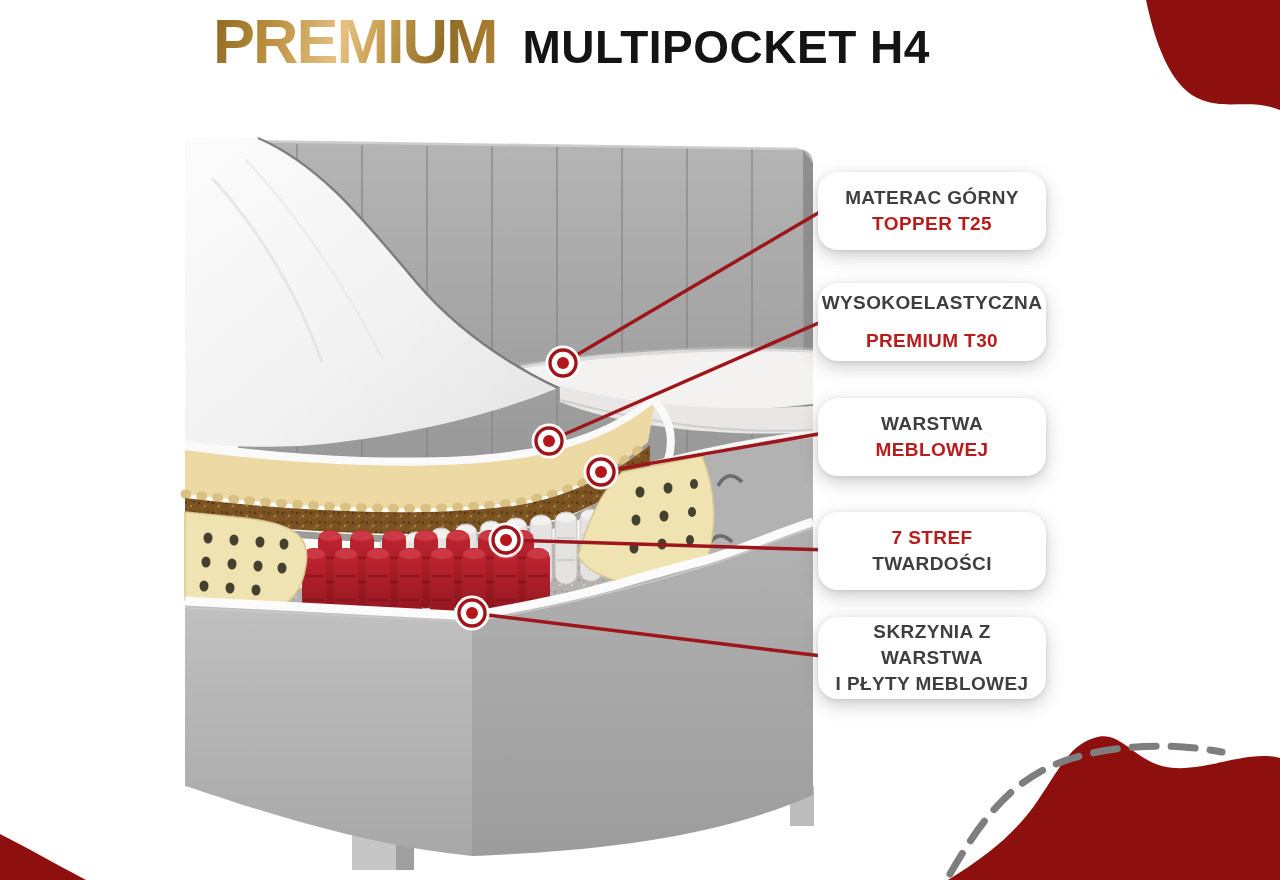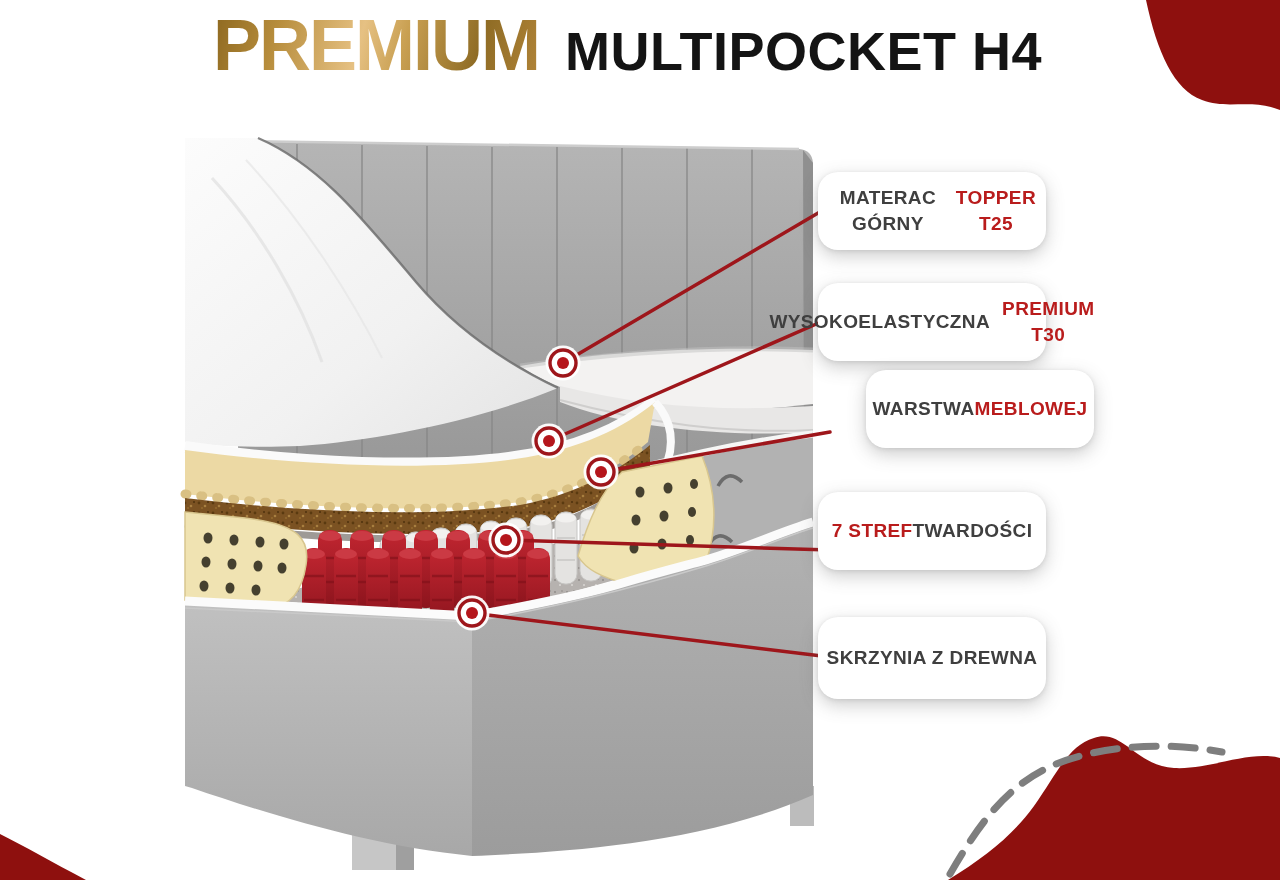--- a/index.html
+++ b/index.html
@@ -1,37 +1,37 @@
 <!DOCTYPE html>
 <html><head>
 <meta charset="utf-8">
 <style>
   html,body{margin:0;padding:0;background:#ffffff;}
   .canvas{position:relative;width:1280px;height:880px;background:#ffffff;overflow:hidden;
           font-family:"Liberation Sans","DejaVu Sans",sans-serif;}
   
   .title-row{position:absolute;left:213px;top:8px;display:flex;align-items:baseline;gap:26px;z-index:3;white-space:nowrap;}
-  .brand{font-size:72px;font-weight:800;letter-spacing:-2px;line-height:1.05;
+  .brand{font-size:63px;font-weight:800;letter-spacing:-2px;line-height:1.05;
          background:linear-gradient(105deg,#8c671f 0%,#b78d3c 20%,#e6c183 45%,#c9a052 58%,#8f6c25 80%,#b18438 100%);
          -webkit-background-clip:text;background-clip:text;color:transparent;}
-  .model{font-size:54px;font-weight:700;color:#141414;letter-spacing:0.5px;}
+  .model{font-size:46px;font-weight:700;color:#141414;letter-spacing:0.5px;}
   
   .scene{position:absolute;left:0;top:0;width:1280px;height:880px;z-index:1;}
   
   .callout{position:absolute;left:818px;width:228px;background:#ffffff;border-radius:20px;
            box-shadow:0 6px 18px rgba(90,90,90,.30),0 1px 4px rgba(120,120,120,.18);
-           display:flex;flex-direction:row;align-items:center;justify-content:center;
+           display:flex;flex-direction:column;align-items:center;justify-content:center;
            text-align:center;z-index:2;padding:12px 6px;box-sizing:border-box;}
   .callout span{display:block;line-height:26px;font-size:19px;letter-spacing:.4px;}
   .t-dark{color:#3f3f3f;font-weight:600;}
   .t-gold{color:#b91c1c;font-weight:700;}
   .cb1{top:172px;height:78px;}
   .cb2{top:283px;height:78px;gap:12px;}
-  .cb3{top:370px;height:78px;margin-left:48px;}
-  .cb4{top:492px;height:78px;}
+  .cb3{top:398px;height:78px;}
+  .cb4{top:512px;height:78px;}
   .cb5{top:617px;height:82px;}
 </style>
 </head>
 <body>
 
 <div class="canvas">
 
   <div class="title-row">
     <span class="brand">PREMIUM</span>
     <span class="model">MULTIPOCKET H4</span>
@@ -268,16 +268,17 @@
   </div>
   <div class="callout cb3">
     <span class="t-dark">WARSTWA</span>
     <span class="t-gold">MEBLOWEJ</span>
   </div>
   <div class="callout cb4">
     <span class="t-gold">7 STREF</span>
     <span class="t-dark">TWARDOŚCI</span>
   </div>
   <div class="callout cb5">
-    <span class="t-dark">SKRZYNIA Z DREWNA</span>
+    <span class="t-dark">SKRZYNIA Z WARSTWA</span>
+    <span class="t-dark">I PŁYTY MEBLOWEJ</span>
   </div>
 
 </div>
 
 </body></html>

